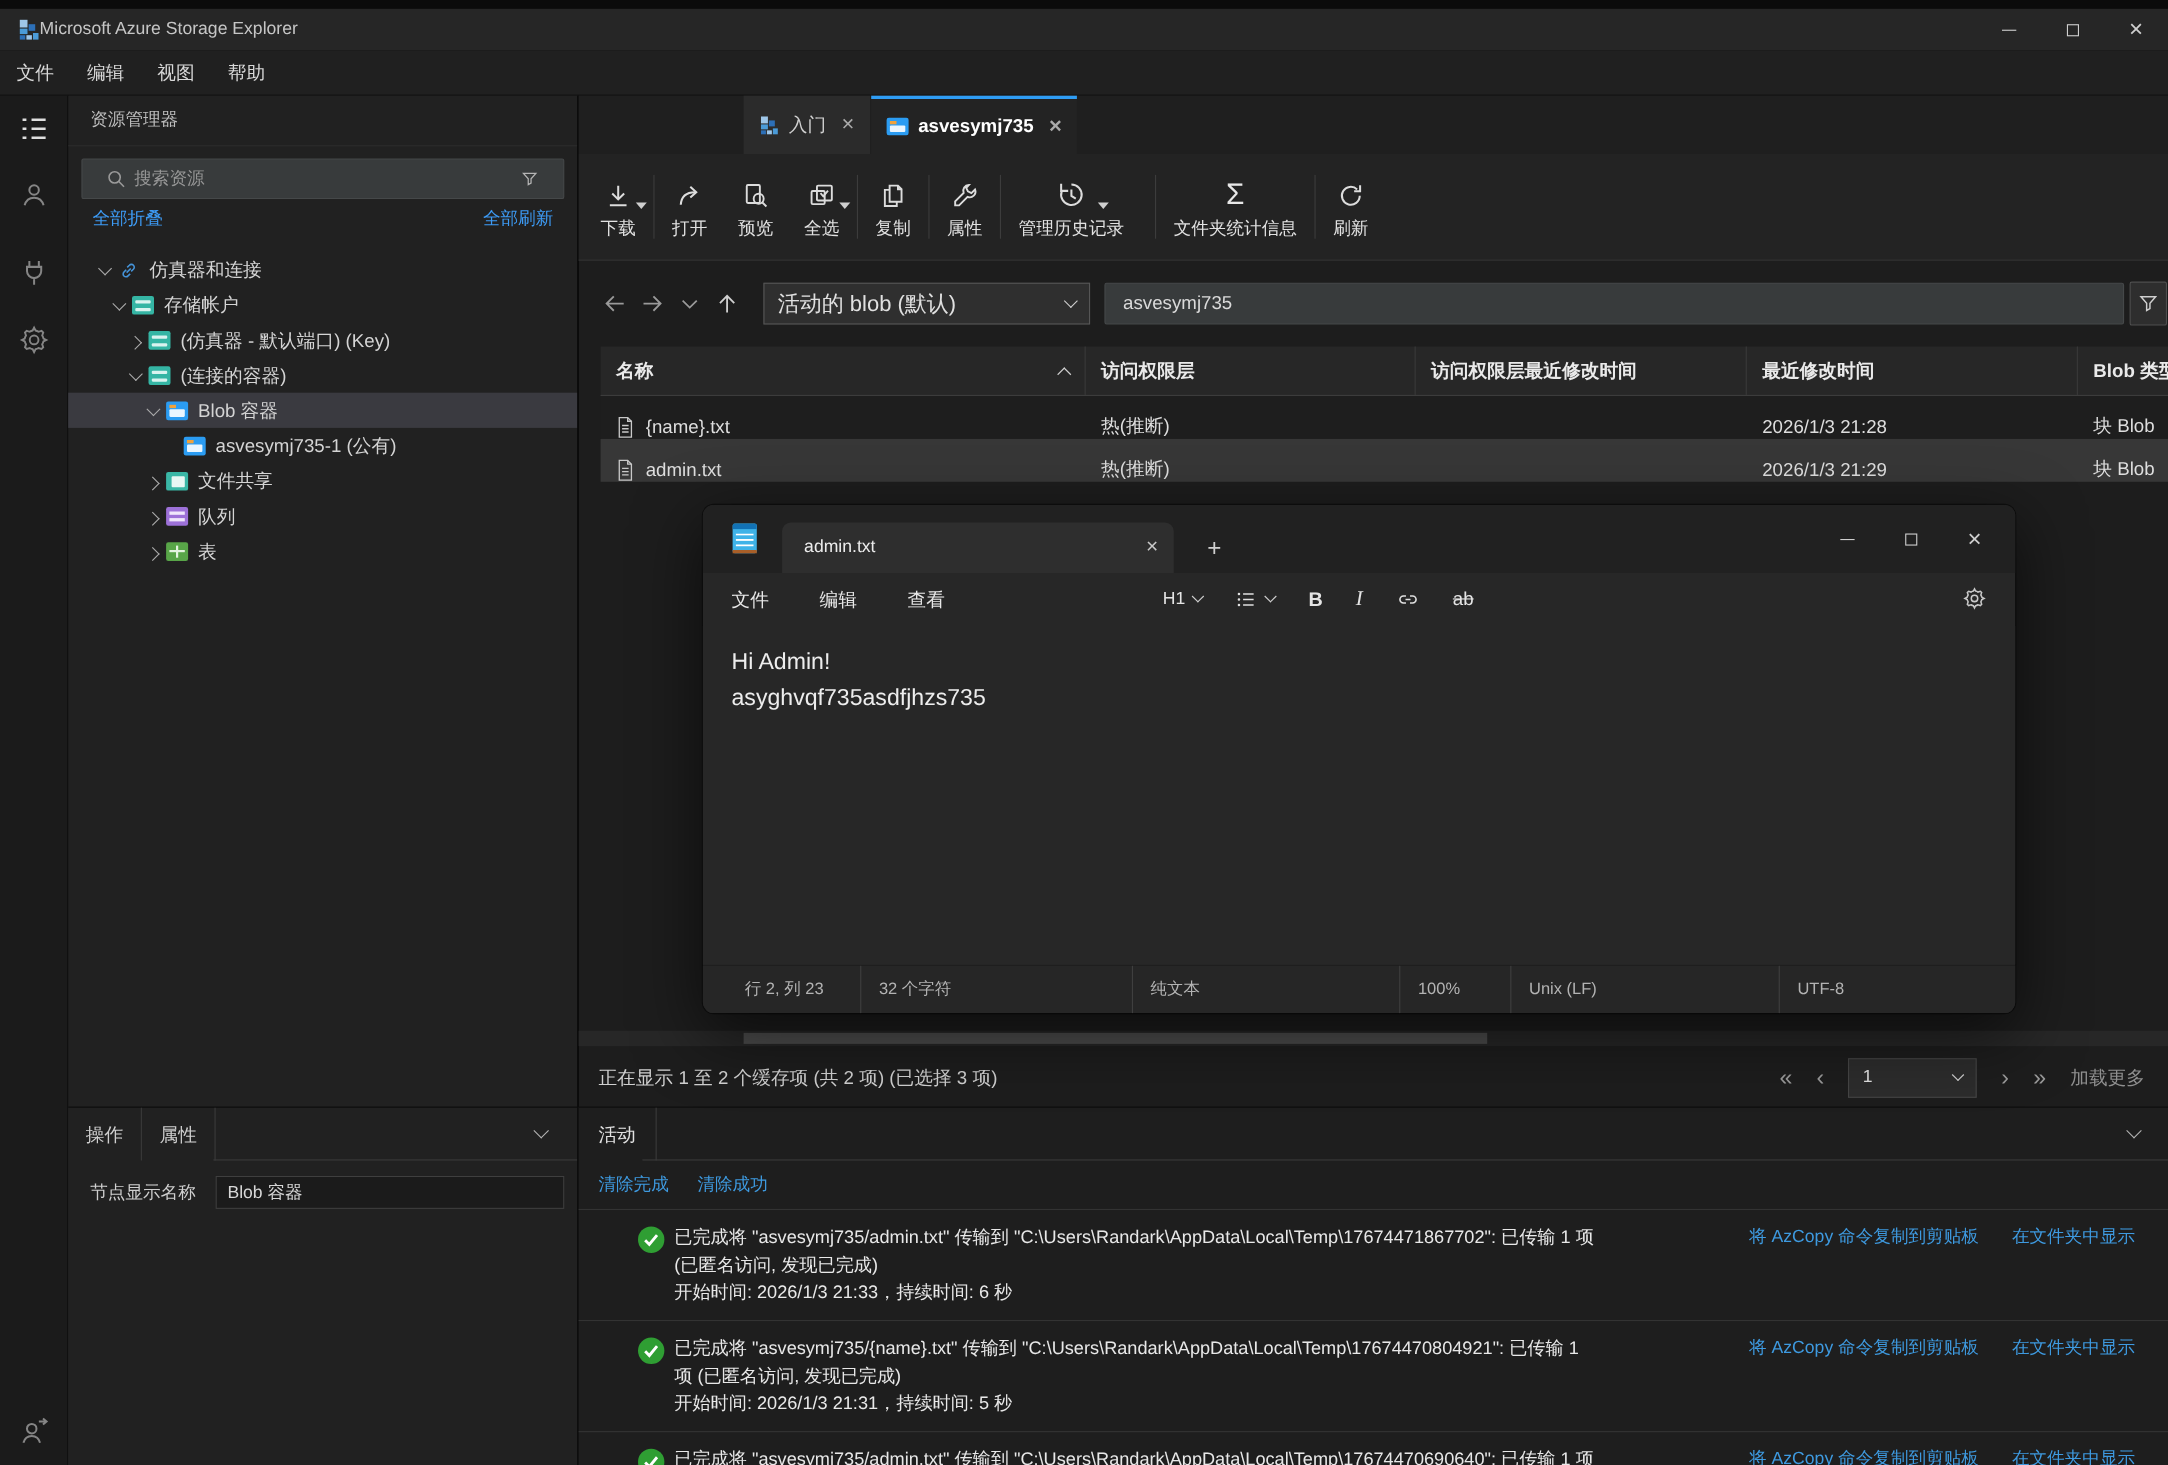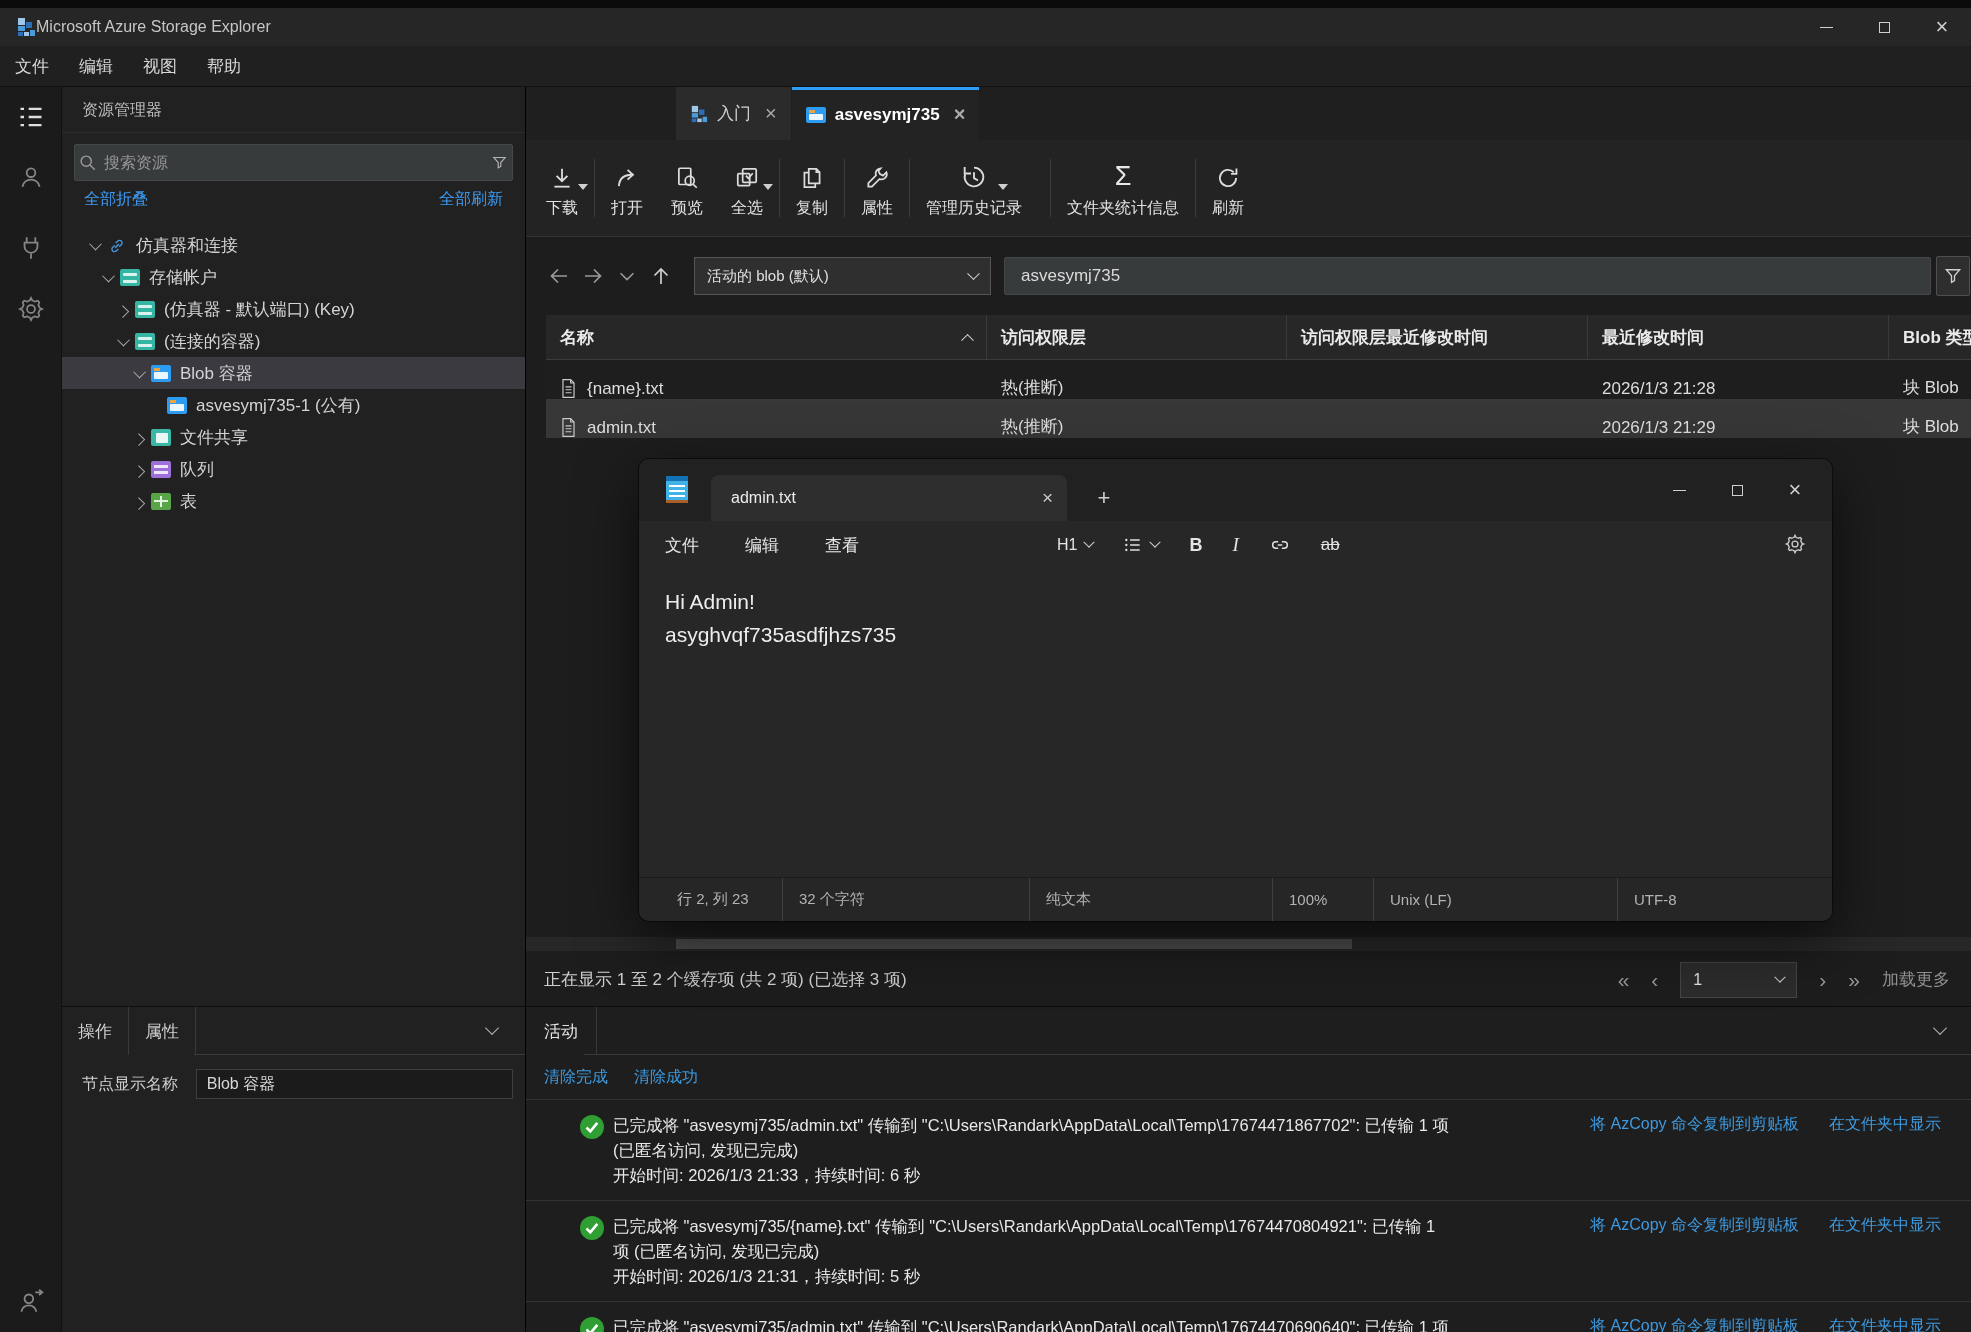--- a/index.html
+++ b/index.html
@@ -22,21 +22,21 @@
 
   
   #activitybar{position:absolute;left:0;top:87px;bottom:0;width:62px;background:#1b1b1b;border-right:1px solid #101010}
   .abicon{position:absolute;left:17px;width:28px;height:28px;color:#858585}
   .abicon svg{stroke:currentColor}
   .abicon.active{color:#dedede}
 
   
   #sidebar{position:absolute;left:62px;top:87px;bottom:0;width:463px;background:#212121}
   #sb-header{height:46px;line-height:46px;padding-left:20px;font-size:16px;color:#bdbdbd;border-bottom:1px solid #2c2c2c}
-  .searchbox{position:absolute;left:12px;right:12px;top:57px;height:37px;background:#383b3c;border:1px solid #454849;border-radius:2px;display:flex;align-items:center;padding:0 4px}
+  .searchbox{position:absolute;left:12px;right:12px;top:57px;height:37px;background:#383b3c;border:1px solid #454849;border-radius:2px;display:flex;align-items:center;padding:0 22px}
   .searchbox input{flex:1;background:transparent;border:none;outline:none;color:#d8d8d8;font-size:16px;font-family:inherit;margin-left:8px}
   .searchbox input::placeholder{color:#969696}
   #sb-links{position:absolute;left:0;right:0;top:102px;height:34px;display:flex;align-items:flex-start;padding:0 22px;font-size:16px}
   #sb-links .lnk{color:#3d9bf5}
   #sb-links .sp{flex:1}
   #tree{position:absolute;left:0;right:0;top:142px}
   .trow{height:32px;display:flex;align-items:center;font-size:17px;color:#d4d4d4;white-space:nowrap}
   .trow.sel{background:#3a3a40}
   .lvl0{padding-left:21px}.lvl1{padding-left:34px}.lvl2{padding-left:49px}.lvl3{padding-left:65px}.lvl4{padding-left:81px}
   .chev{width:24px;flex:0 0 24px;display:flex;align-items:center;justify-content:center}
@@ -82,21 +82,21 @@
   .tbtn{display:flex;flex-direction:column;align-items:center;justify-content:center;padding:0 14px;height:100%}
   .tbtn .ticn{height:34px;display:flex;align-items:flex-end;color:#dcdcdc;position:relative}
   .tbtn .lbl{margin-top:7px;font-size:16px;color:#e2e2e2;white-space:nowrap}
   .tsep{width:1px;height:58px;background:#3c3c3c;margin:0 2px}
   .caret{position:absolute;right:-13px;bottom:1px;width:0;height:0;border-left:5px solid transparent;border-right:5px solid transparent;border-top:6px solid #cfcfcf}
   .sigma{font-size:27px;color:#e8e8e8;line-height:30px}
   
   #navrow{position:absolute;left:0;right:0;top:150px;height:78px;display:flex;align-items:center;padding-left:18px}
   .navarr{width:30px;height:30px;margin-right:4px;display:flex;align-items:center;justify-content:center;color:#9a9a9a}
   .navarr.up{color:#cfcfcf}
-  #viewdd{width:297px;height:38px;background:#2f2f2f;border:1px solid #565656;display:flex;align-items:center;padding:4px 12px;margin-left:14px;font-size:15px;color:#e0e0e0}
+  #viewdd{width:297px;height:38px;background:#2f2f2f;border:1px solid #565656;display:flex;align-items:center;padding:4px 12px;margin-left:14px;font-size:20px;color:#e0e0e0}
   #viewdd .dchev{margin-left:auto;width:9px;height:9px;border-right:1.6px solid #cfcfcf;border-bottom:1.6px solid #cfcfcf;transform:rotate(45deg) translate(-2px,-2px)}
   #pathbox{margin-left:13px;width:927px;height:38px;background:#383b3c;border:1px solid #454849;border-radius:2px;display:flex;align-items:center}
   #pathbox input{flex:1;background:transparent;border:none;outline:none;color:#dadada;font-size:17px;padding:0 16px;font-family:inherit}
   #filterbtn{margin-left:5px;width:34px;height:40px;background:#2e2e2e;border:1px solid #4f4f4f;border-radius:2px;display:flex;align-items:center;justify-content:center;color:#cfcfcf}
   
   #bloblist{position:absolute;left:20px;right:0;top:228px}
   .thead{display:flex;height:45px;background:#272727;border-bottom:1px solid #3c3c3c;font-weight:bold;font-size:17px;color:#eaeaea}
   .th{display:flex;align-items:center;padding:0 14px;border-right:1px solid #3a3a3a;overflow:hidden;white-space:nowrap}
   .c1{width:441px}.c2{width:300px}.c3{width:301px}.c4{width:301px}.c5{flex:1;border-right:none}
   .sortmark{margin-left:auto;width:9px;height:9px;border-left:1.6px solid #cfcfcf;border-top:1.6px solid #cfcfcf;transform:rotate(45deg) translate(2px,2px)}

